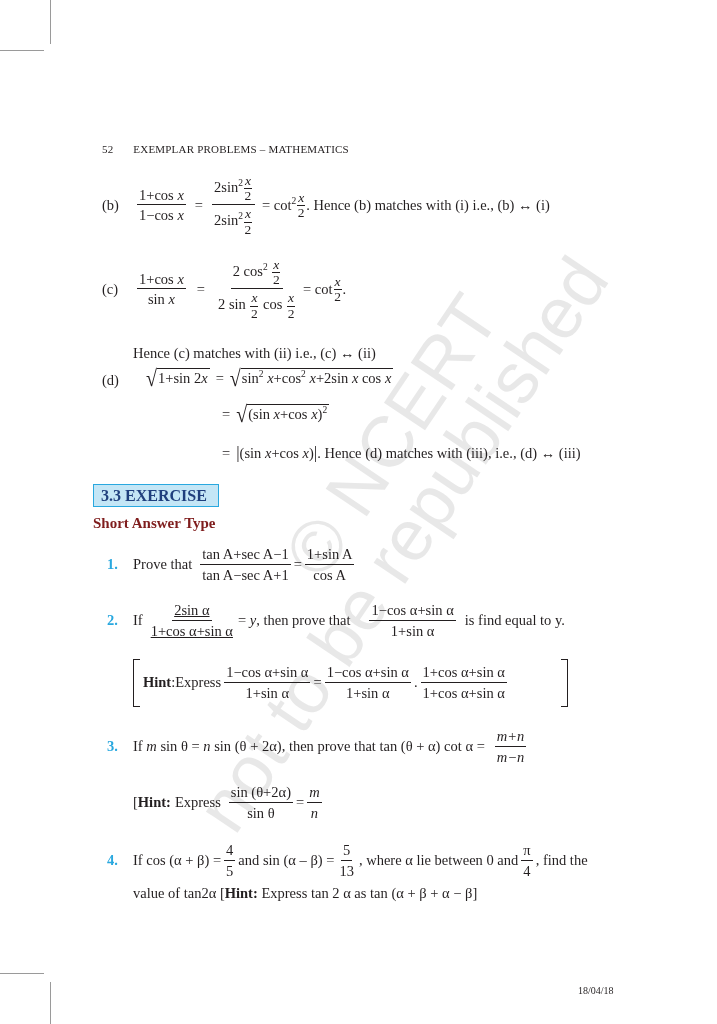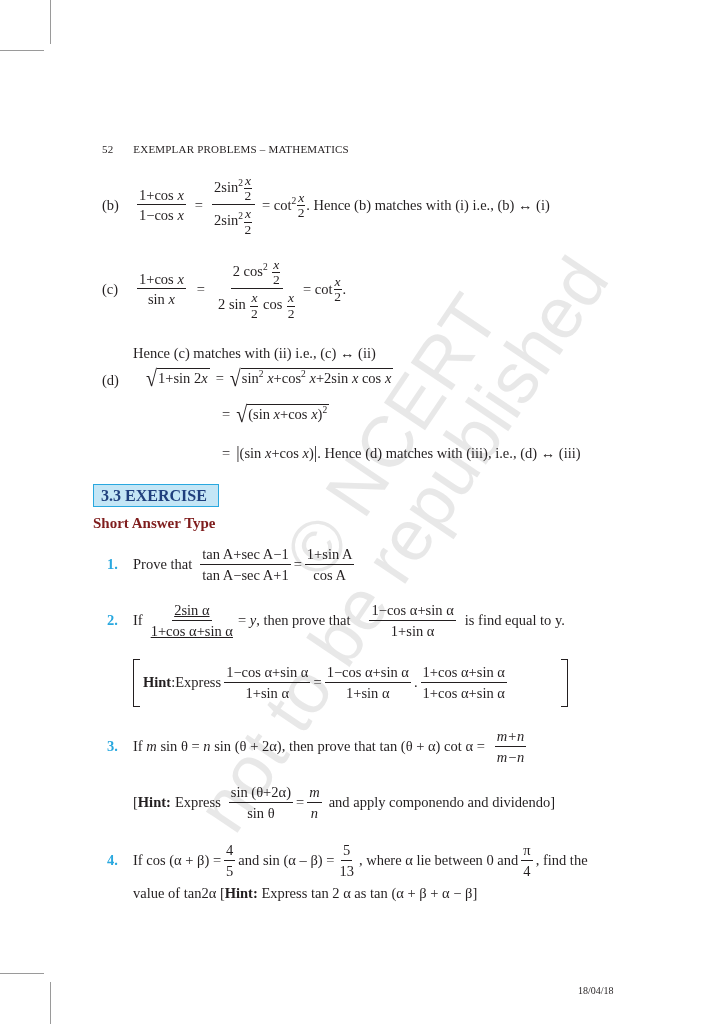--- a/index.html
+++ b/index.html
@@ -200,21 +200,20 @@
   <span style="margin-left:4px;">Express</span>
   <span class="frac" style="margin-left:8px;">
       <span class="n">sin (θ+2α)</span>
       <span class="d">sin θ</span>
     </span>
   <span>=</span>
   <span class="frac">
       <span class="n i">m</span>
       <span class="d i">n</span>
     </span>
-  <span style="margin-left:4px;">and apply componendo and dividendo]</span>
 </div>
 
 <div class="abs t" style="left:107px;top:842px;display:flex;align-items:center;">
   <span class="num" style="width:26px;">4.</span>
   <span>If cos (α + β) =</span>
   <span class="frac">
       <span class="n">4</span>
       <span class="d">5</span>
     </span>
   <span>and sin (α – β) =</span>

